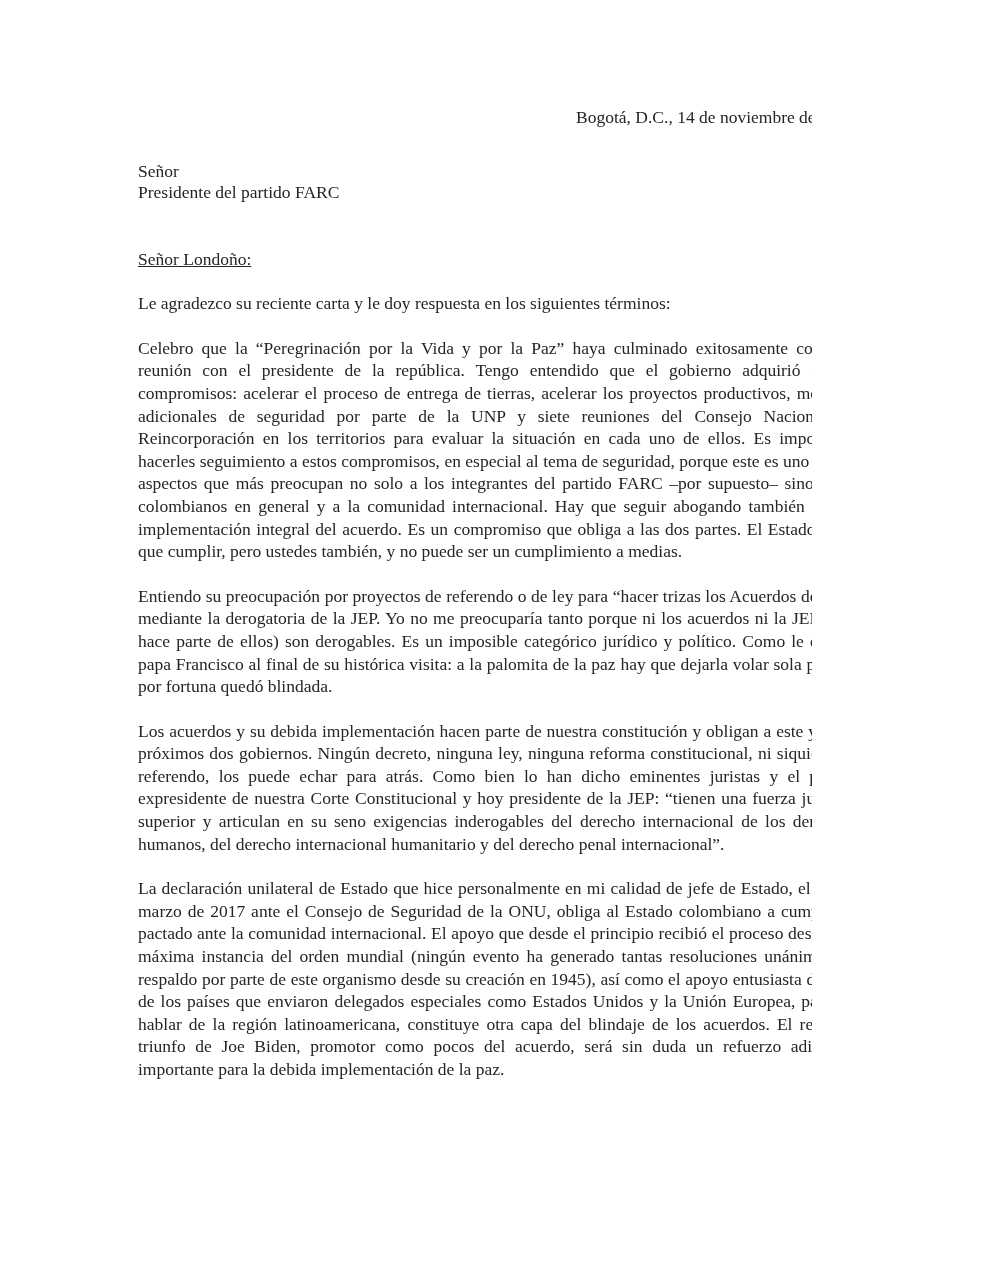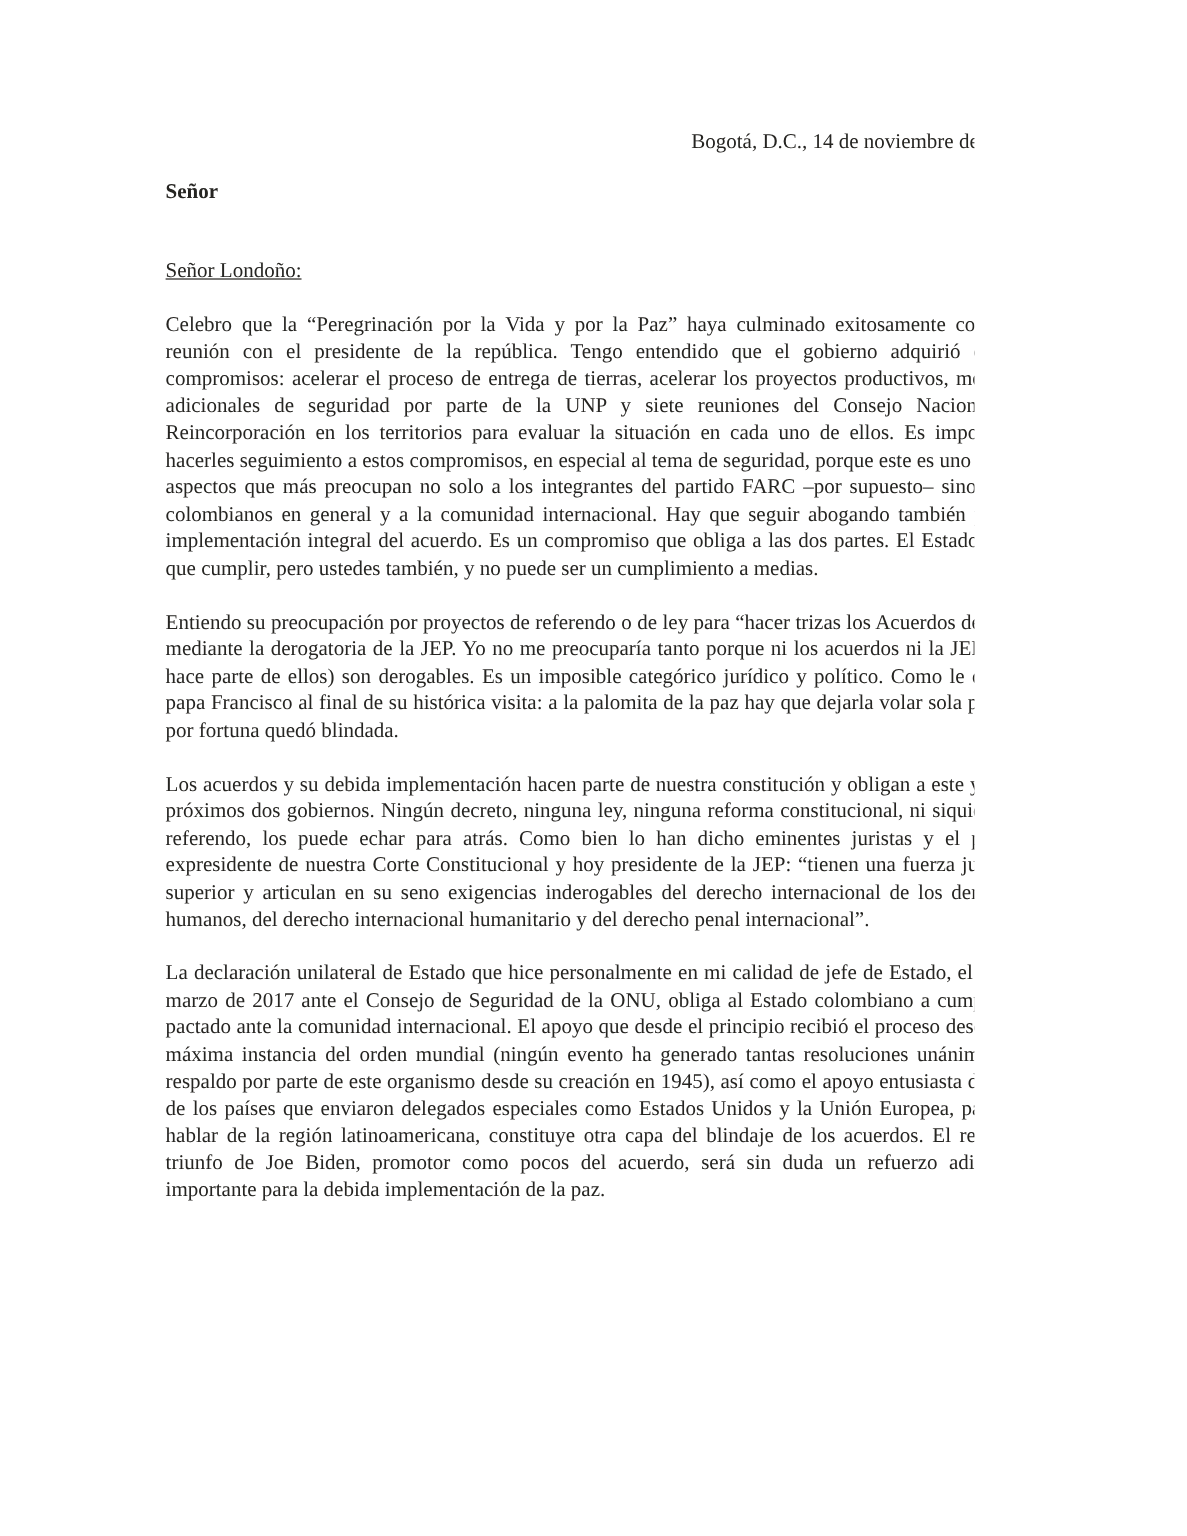--- a/index.html
+++ b/index.html
@@ -23,22 +23,21 @@
     width: 717px;
     font-size: 17.5px;
     line-height: 22.6px;
     -webkit-font-smoothing: antialiased;
   }
   .date-line {
     text-align: right;
     margin: 0 0 0 0;
   }
   .recipient-block {
-    margin-top: 20px;
-    font-weight: bold;
+    margin-top: 32px;
   }
   .recipient-block div {
     line-height: 21.5px;
   }
   .esm-line {
     white-space: pre;
   }
   .greeting {
     margin-top: 44px;
     text-decoration: underline;
@@ -55,24 +54,26 @@
 </head>
 <body>
 
 <div class="page">
   <div class="content">
 
     <div class="date-line">Bogotá, D.C., 14 de noviembre de 2020</div>
 
     <div class="recipient-block">
       <div>Señor</div>
+      <div>Presidente del partido FARC</div>
     </div>
 
     <div class="greeting">Señor Londoño:</div>
 
+    <p class="para first">Le agradezco su reciente carta y le doy respuesta en los siguientes términos:</p>
 
     <p class="para">Celebro que la “Peregrinación por la Vida y por la Paz” haya culminado exitosamente con una reunión con el presidente de la república. Tengo entendido que el gobierno adquirió cuatro compromisos: acelerar el proceso de entrega de tierras, acelerar los proyectos productivos, medidas adicionales de seguridad por parte de la UNP y siete reuniones del Consejo Nacional de Reincorporación en los territorios para evaluar la situación en cada uno de ellos. Es importante hacerles seguimiento a estos compromisos, en especial al tema de seguridad, porque este es uno de los aspectos que más preocupan no solo a los integrantes del partido FARC –por supuesto– sino a los colombianos en general y a la comunidad internacional. Hay que seguir abogando también por la implementación integral del acuerdo. Es un compromiso que obliga a las dos partes. El Estado tiene que cumplir, pero ustedes también, y no puede ser un cumplimiento a medias.</p>
 
     <p class="para">Entiendo su preocupación por proyectos de referendo o de ley para “hacer trizas los Acuerdos de Paz” mediante la derogatoria de la JEP. Yo no me preocuparía tanto porque ni los acuerdos ni la JEP (que hace parte de ellos) son derogables. Es un imposible categórico jurídico y político. Como le dije al papa Francisco al final de su histórica visita: a la palomita de la paz hay que dejarla volar sola porque por fortuna quedó blindada.</p>
 
     <p class="para">Los acuerdos y su debida implementación hacen parte de nuestra constitución y obligan a este y a los próximos dos gobiernos. Ningún decreto, ninguna ley, ninguna reforma constitucional, ni siquiera un referendo, los puede echar para atrás. Como bien lo han dicho eminentes juristas y el propio expresidente de nuestra Corte Constitucional y hoy presidente de la JEP: “tienen una fuerza jurídica superior y articulan en su seno exigencias inderogables del derecho internacional de los derechos humanos, del derecho internacional humanitario y del derecho penal internacional”.</p>
 
     <p class="para">La declaración unilateral de Estado que hice personalmente en mi calidad de jefe de Estado, el 13 de marzo de 2017 ante el Consejo de Seguridad de la ONU, obliga al Estado colombiano a cumplir lo pactado ante la comunidad internacional. El apoyo que desde el principio recibió el proceso desde esa máxima instancia del orden mundial (ningún evento ha generado tantas resoluciones unánimes de respaldo por parte de este organismo desde su creación en 1945), así como el apoyo entusiasta directo de los países que enviaron delegados especiales como Estados Unidos y la Unión Europea, para no hablar de la región latinoamericana, constituye otra capa del blindaje de los acuerdos. El reciente triunfo de Joe Biden, promotor como pocos del acuerdo, será sin duda un refuerzo adicional importante para la debida implementación de la paz.</p>
 
   </div>

